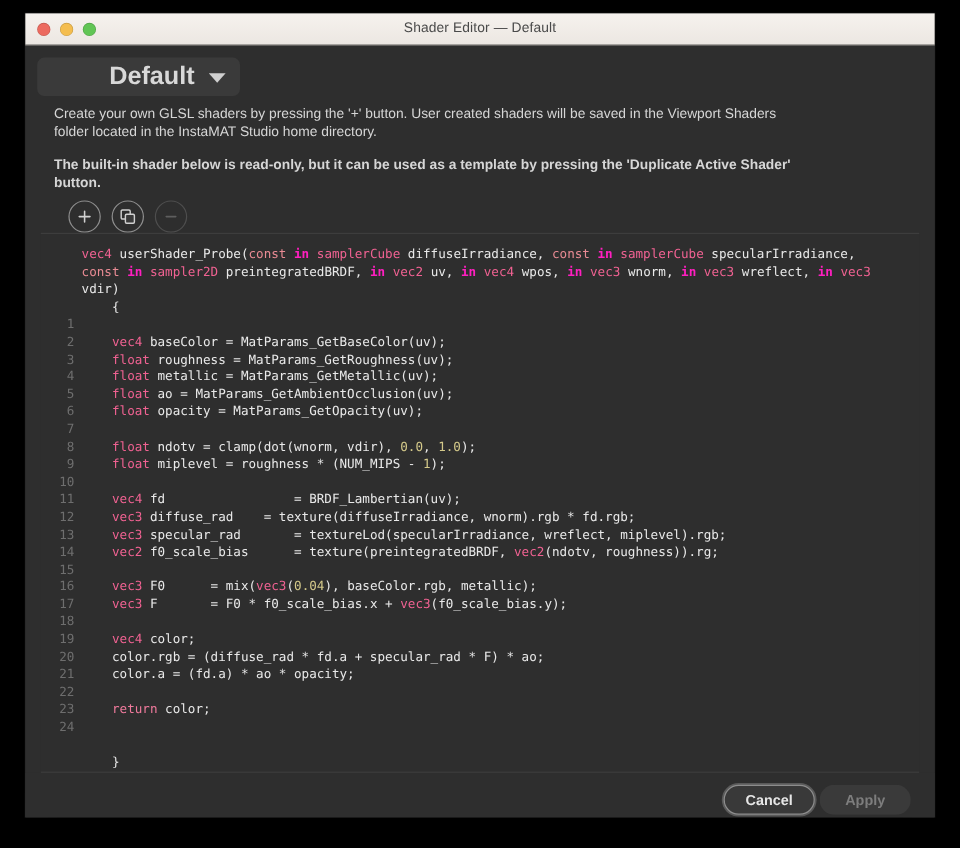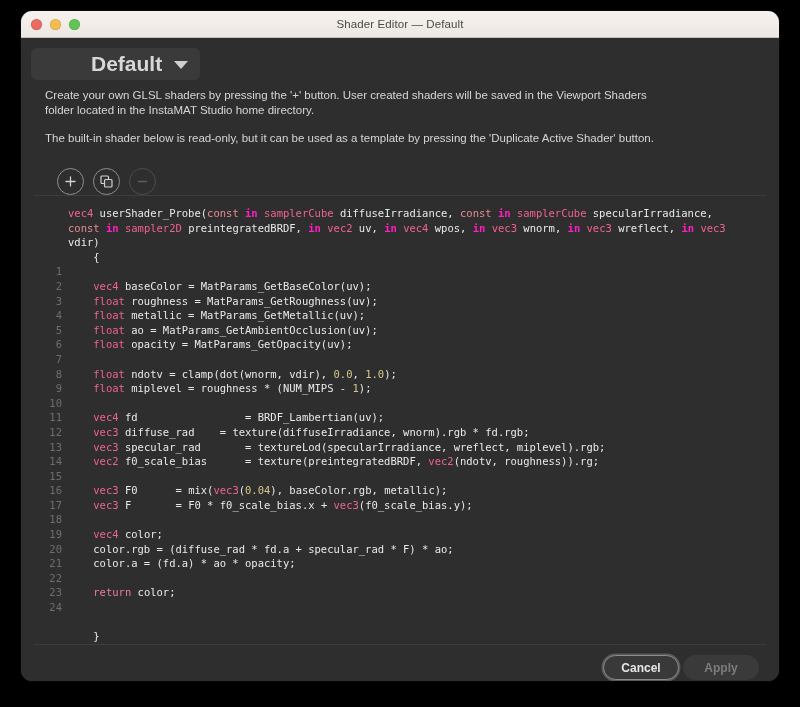--- a/index.html
+++ b/index.html
@@ -15,21 +15,21 @@
     -webkit-font-smoothing: antialiased;
   }
 
   
   #window {
     position: absolute;
     left: 21px;
     top: 11px;
     width: 758px;
     height: 670px;
-    border-radius: 11px;
+    border-radius: 0;
     background: #2b2b2b;
     box-shadow: 0 10px 34px rgba(0,0,0,0.85), 0 0 0 0.5px rgba(255,255,255,0.10);
     overflow: hidden;
     display: flex;
     flex-direction: column;
   }
 
   
   #titlebar {
     height: 26px;
@@ -109,21 +109,21 @@
   #desc {
     flex: 1 1 auto;
     max-width: 620px;
   }
   .desc-p {
     font-size: 11.5px;
     line-height: 15px;
     color: #d6d6d6;
     margin: 0 0 13px 0;
   }
-  .desc-p:last-child { margin-bottom: 16px; }
+  .desc-p:last-child { margin-bottom: 0; font-weight: bold; }
 
   #round-btns {
     display: flex;
     gap: 9px;
     padding-top: 6px;
     margin-left: 12px;
   }
   .rbtn {
     width: 27px; height: 27px;
     border-radius: 50%;

